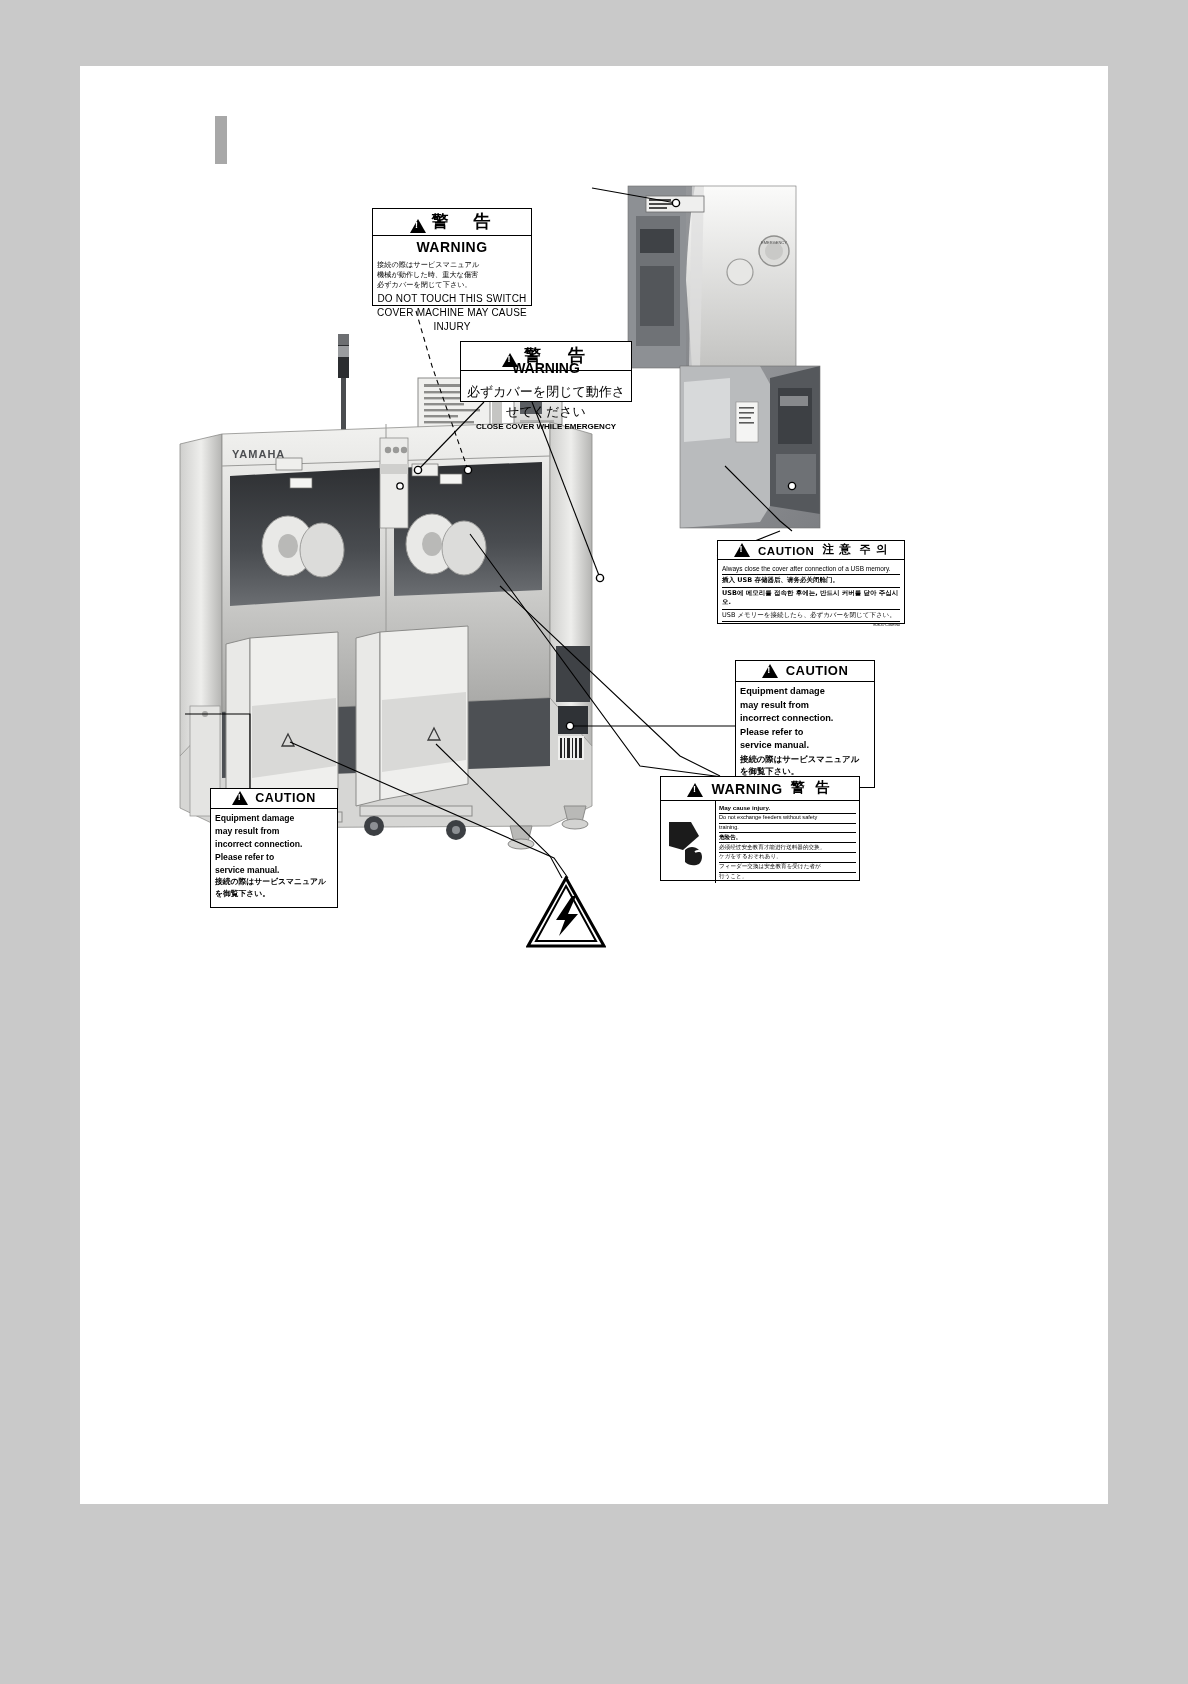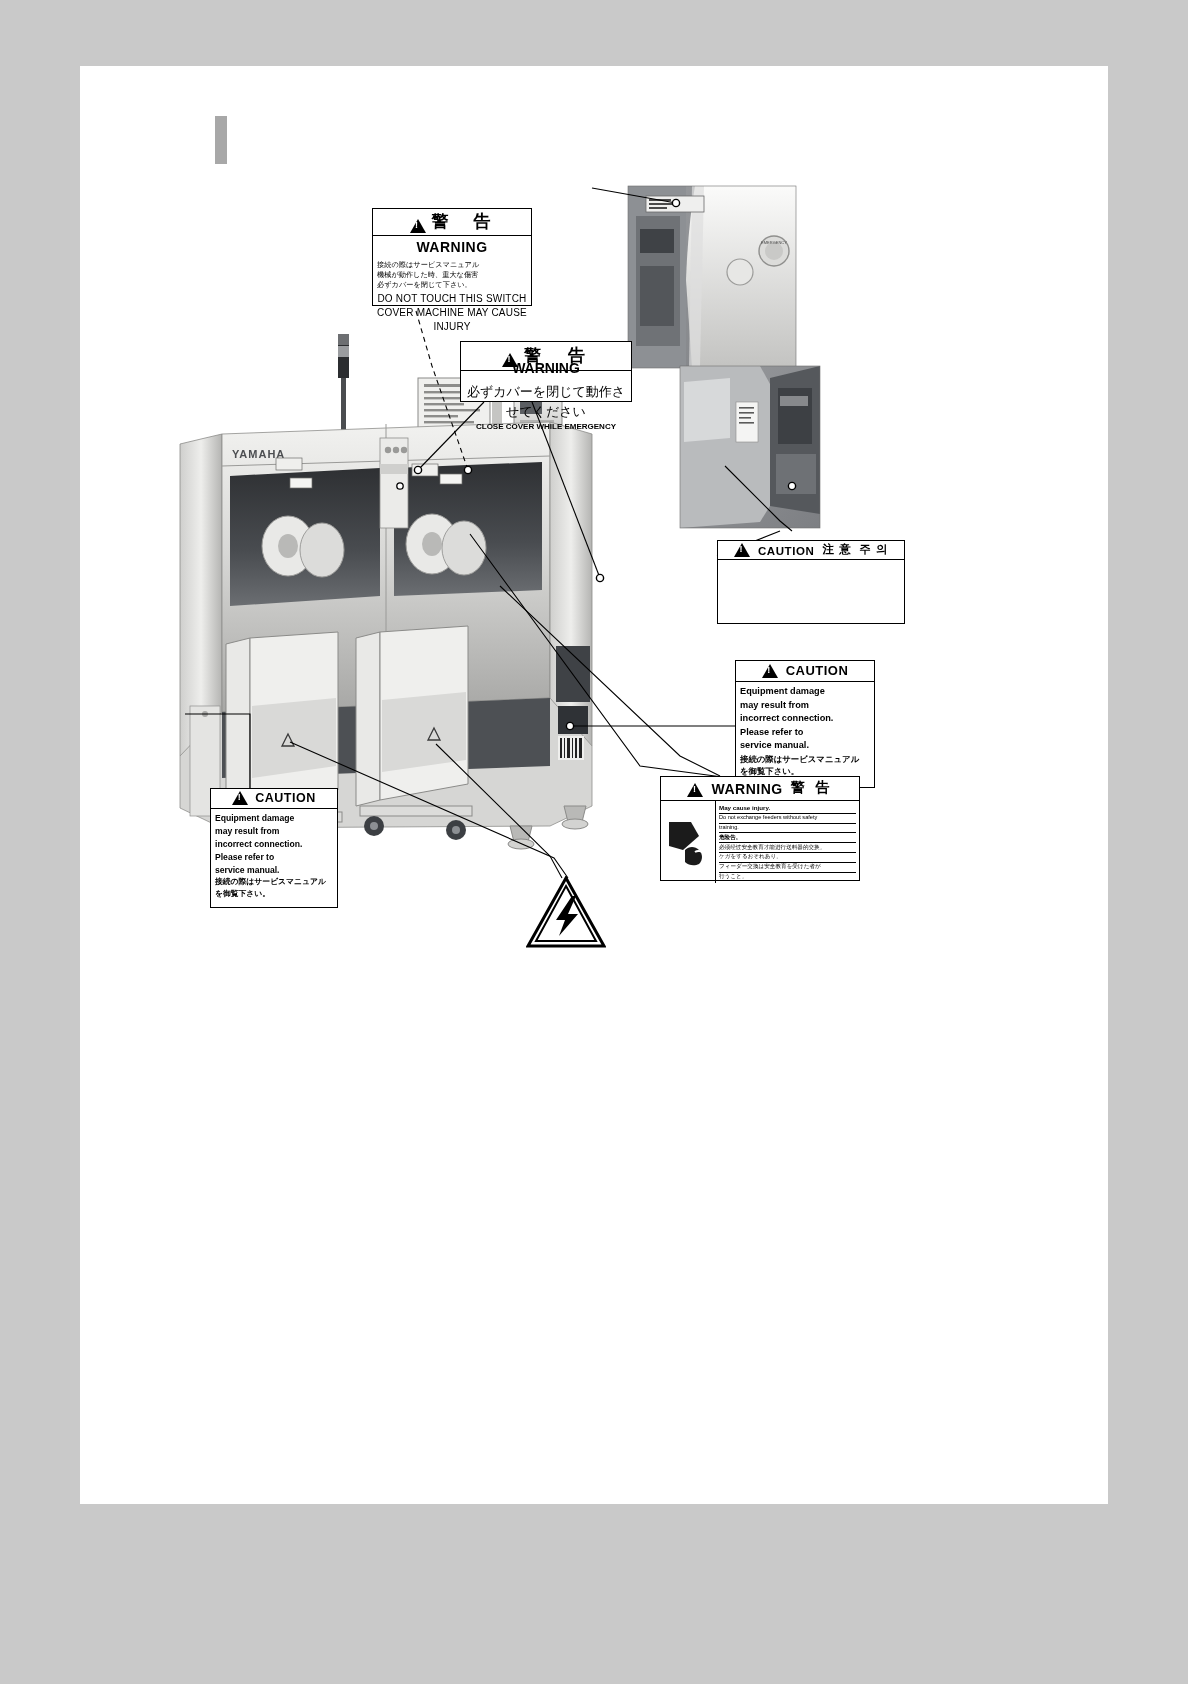--- a/index.html
+++ b/index.html
@@ -427,20 +427,27 @@
     </div>
   </div>
 
   <div class="plate" id="plate-usb">
     <div class="hdr">
       <span class="tri"></span>
       <span>CAUTION</span>
       <span class="jp">注 意</span>
       <span class="jp">주 의</span>
     </div>
+    <div class="body">
+      <div class="row">Always close the cover after connection of a USB memory.</div>
+      <div class="row jp" style="font-weight:bold;">插入 USB 存储器后、请务必关闭舱门。</div>
+      <div class="row jp" style="font-weight:bold;">USB에 메모리를 접속한 후에는, 반드시 커버를 닫아 주십시오.</div>
+      <div class="row jp">USB メモリーを接続したら、必ずカバーを閉じて下さい。</div>
+      <div class="code">80K47C36EN0</div>
+    </div>
   </div>
 
   <div class="plate" id="plate-eq-right">
     <div class="hdr">
       <span class="tri"></span>
       <span>CAUTION</span>
     </div>
     <div class="body">
       <div>Equipment damage</div>
       <div>may result from</div>

